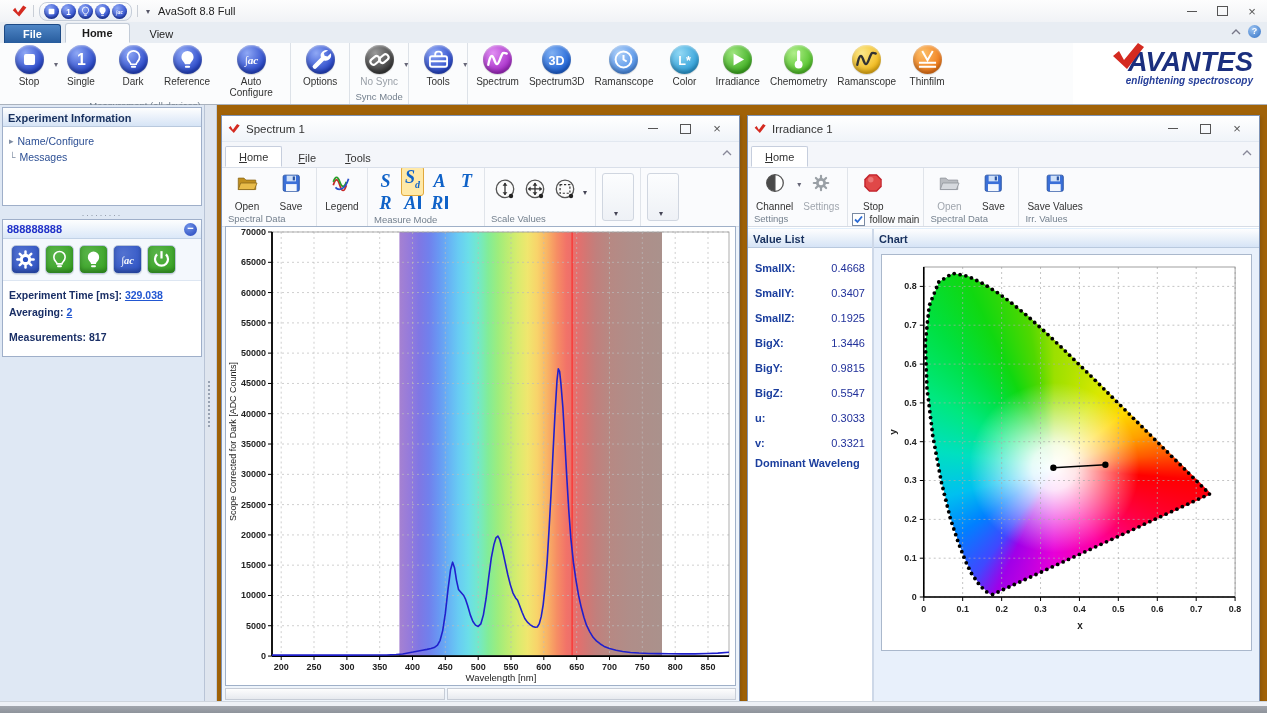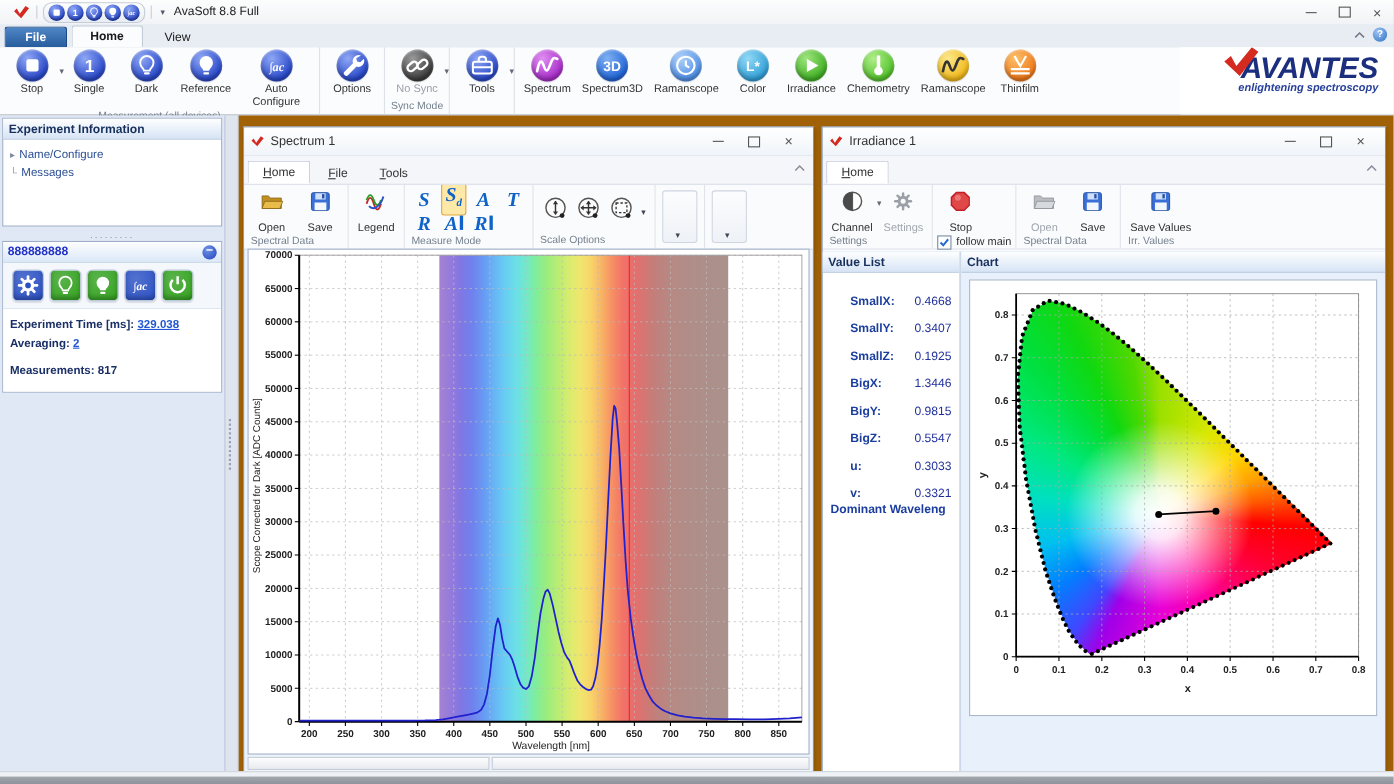--- a/index.html
+++ b/index.html
@@ -124,21 +124,21 @@
   .cw-status{position:absolute;left:3px;right:3px;bottom:2px;height:12px;display:flex;gap:2px;}
   .cw-status i{display:block;background:linear-gradient(#fdfdfd,#e7eaef);border:1px solid #c6ccd6;flex:1;}
   .cw-status i:first-child{flex:0 0 218px;}
 
   
   .livebar{height:16px;background:linear-gradient(#e2effc,#bcd6f0);border-top:1px solid #fff;
     border-bottom:1px solid #a8bcd4;text-align:center;font-size:10.5px;font-weight:bold;color:#10294e;}
   .irr-content{position:absolute;left:0;right:0;top:113px;bottom:1px;display:flex;}
   .vlist{width:124px;background:#fff;border-right:2px solid #cdd8e8;display:flex;flex-direction:column;}
   .vrows{padding:7px 7px;}
-  .vrow{display:flex;font-size:11px;height:25px;align-items:flex-end;margin-left:18px;}
+  .vrow{display:flex;font-size:11px;height:25px;align-items:center;}
   .vrow .k{font-weight:bold;color:#1b3e9e;}
   .vrow .v{margin-left:auto;color:#20309a;}
   .vfoot{font-size:11px;font-weight:bold;color:#1b3e9e;padding:2px 0;}
   .chartpanel{flex:1;background:#e8f0fb;display:flex;flex-direction:column;}
   .ciecard{position:relative;margin:6px 7px;background:#fff;border:1px solid #aab8cc;height:395px;}
   .ciegrad{position:absolute;left:42px;top:12px;width:313px;height:330px;}
   .ciecard svg{position:absolute;inset:0;width:100%;height:100%;pointer-events:none;}
 
   
   .statusline{position:absolute;left:0;bottom:7px;right:0;height:4px;background:#eef1f6;border-top:1px solid #cfd5dd;}
@@ -563,21 +563,21 @@
                       <circle cx="16.5" cy="16.5" r="2" fill="#222"></circle>
                     </svg></span>
                   <span><svg width="24" height="24" viewBox="0 0 22 22">
                       <circle cx="11" cy="10" r="8" fill="#fbfbfb" stroke="#555" stroke-width="1.2"></circle>
                       <rect x="6.5" y="6" width="9" height="8" fill="none" stroke="#333" stroke-width="1.1" stroke-dasharray="2 1.6"></rect>
                       <circle cx="16.5" cy="16.5" r="2" fill="#222"></circle>
                     </svg></span>
                   <span style="font-size: 8px; color: rgb(68, 68, 85);">▾</span>
                 </div>
               </div>
-              <div class="tglabel">Scale Options</div>
+              <div class="tglabel">Scale Values</div>
             </div>
             <div class="tgroup">
               <div class="tbtns">
                 <div class="dropgroup">
                   <span class="caret">▾</span>
                 </div>
               </div>
               <div class="tglabel">&nbsp;</div>
             </div>
             <div class="tgroup">

